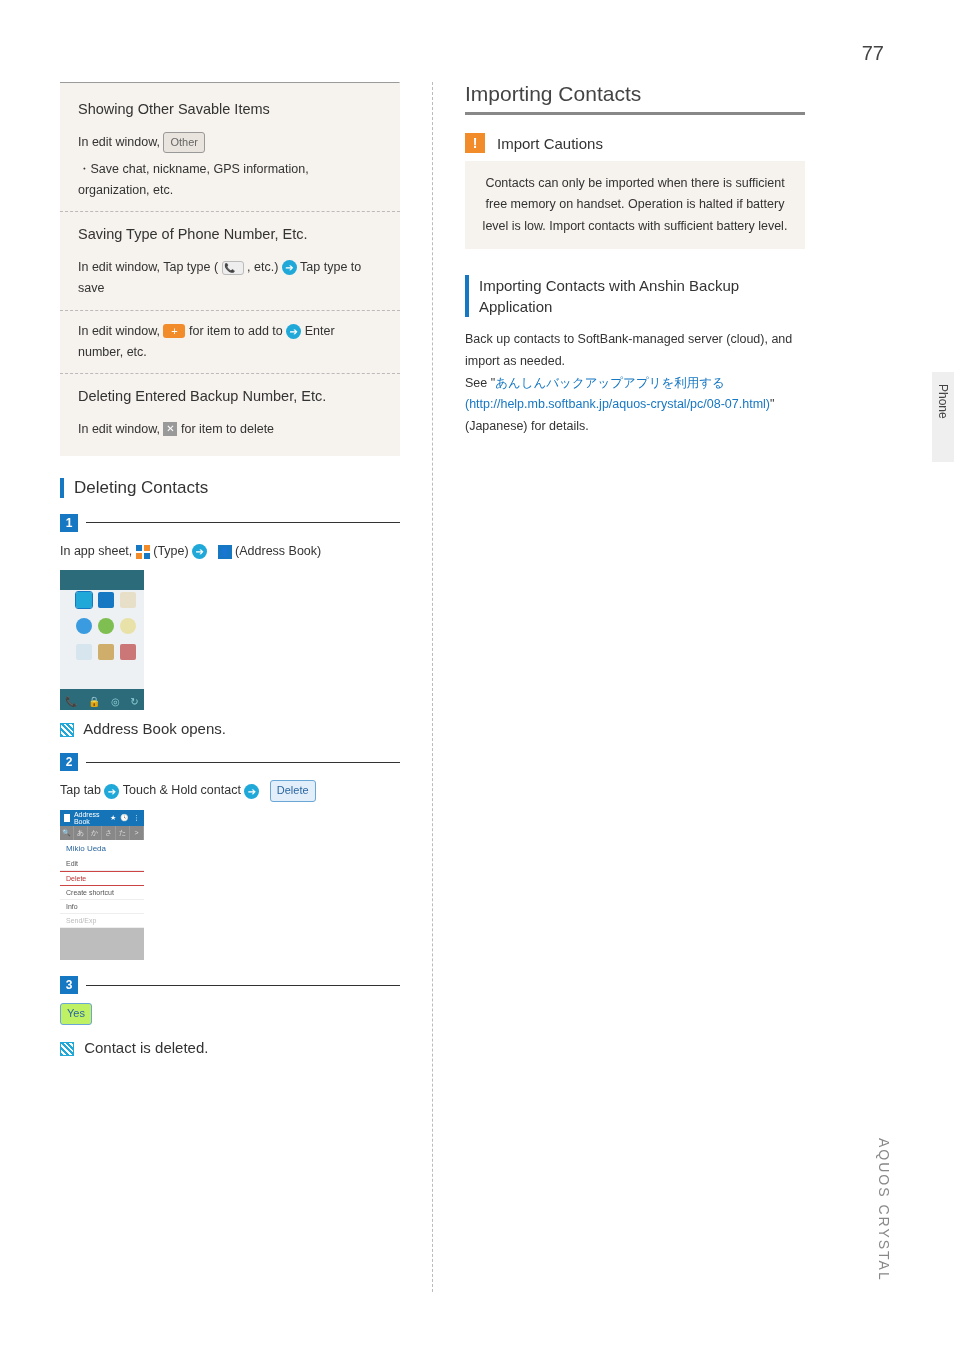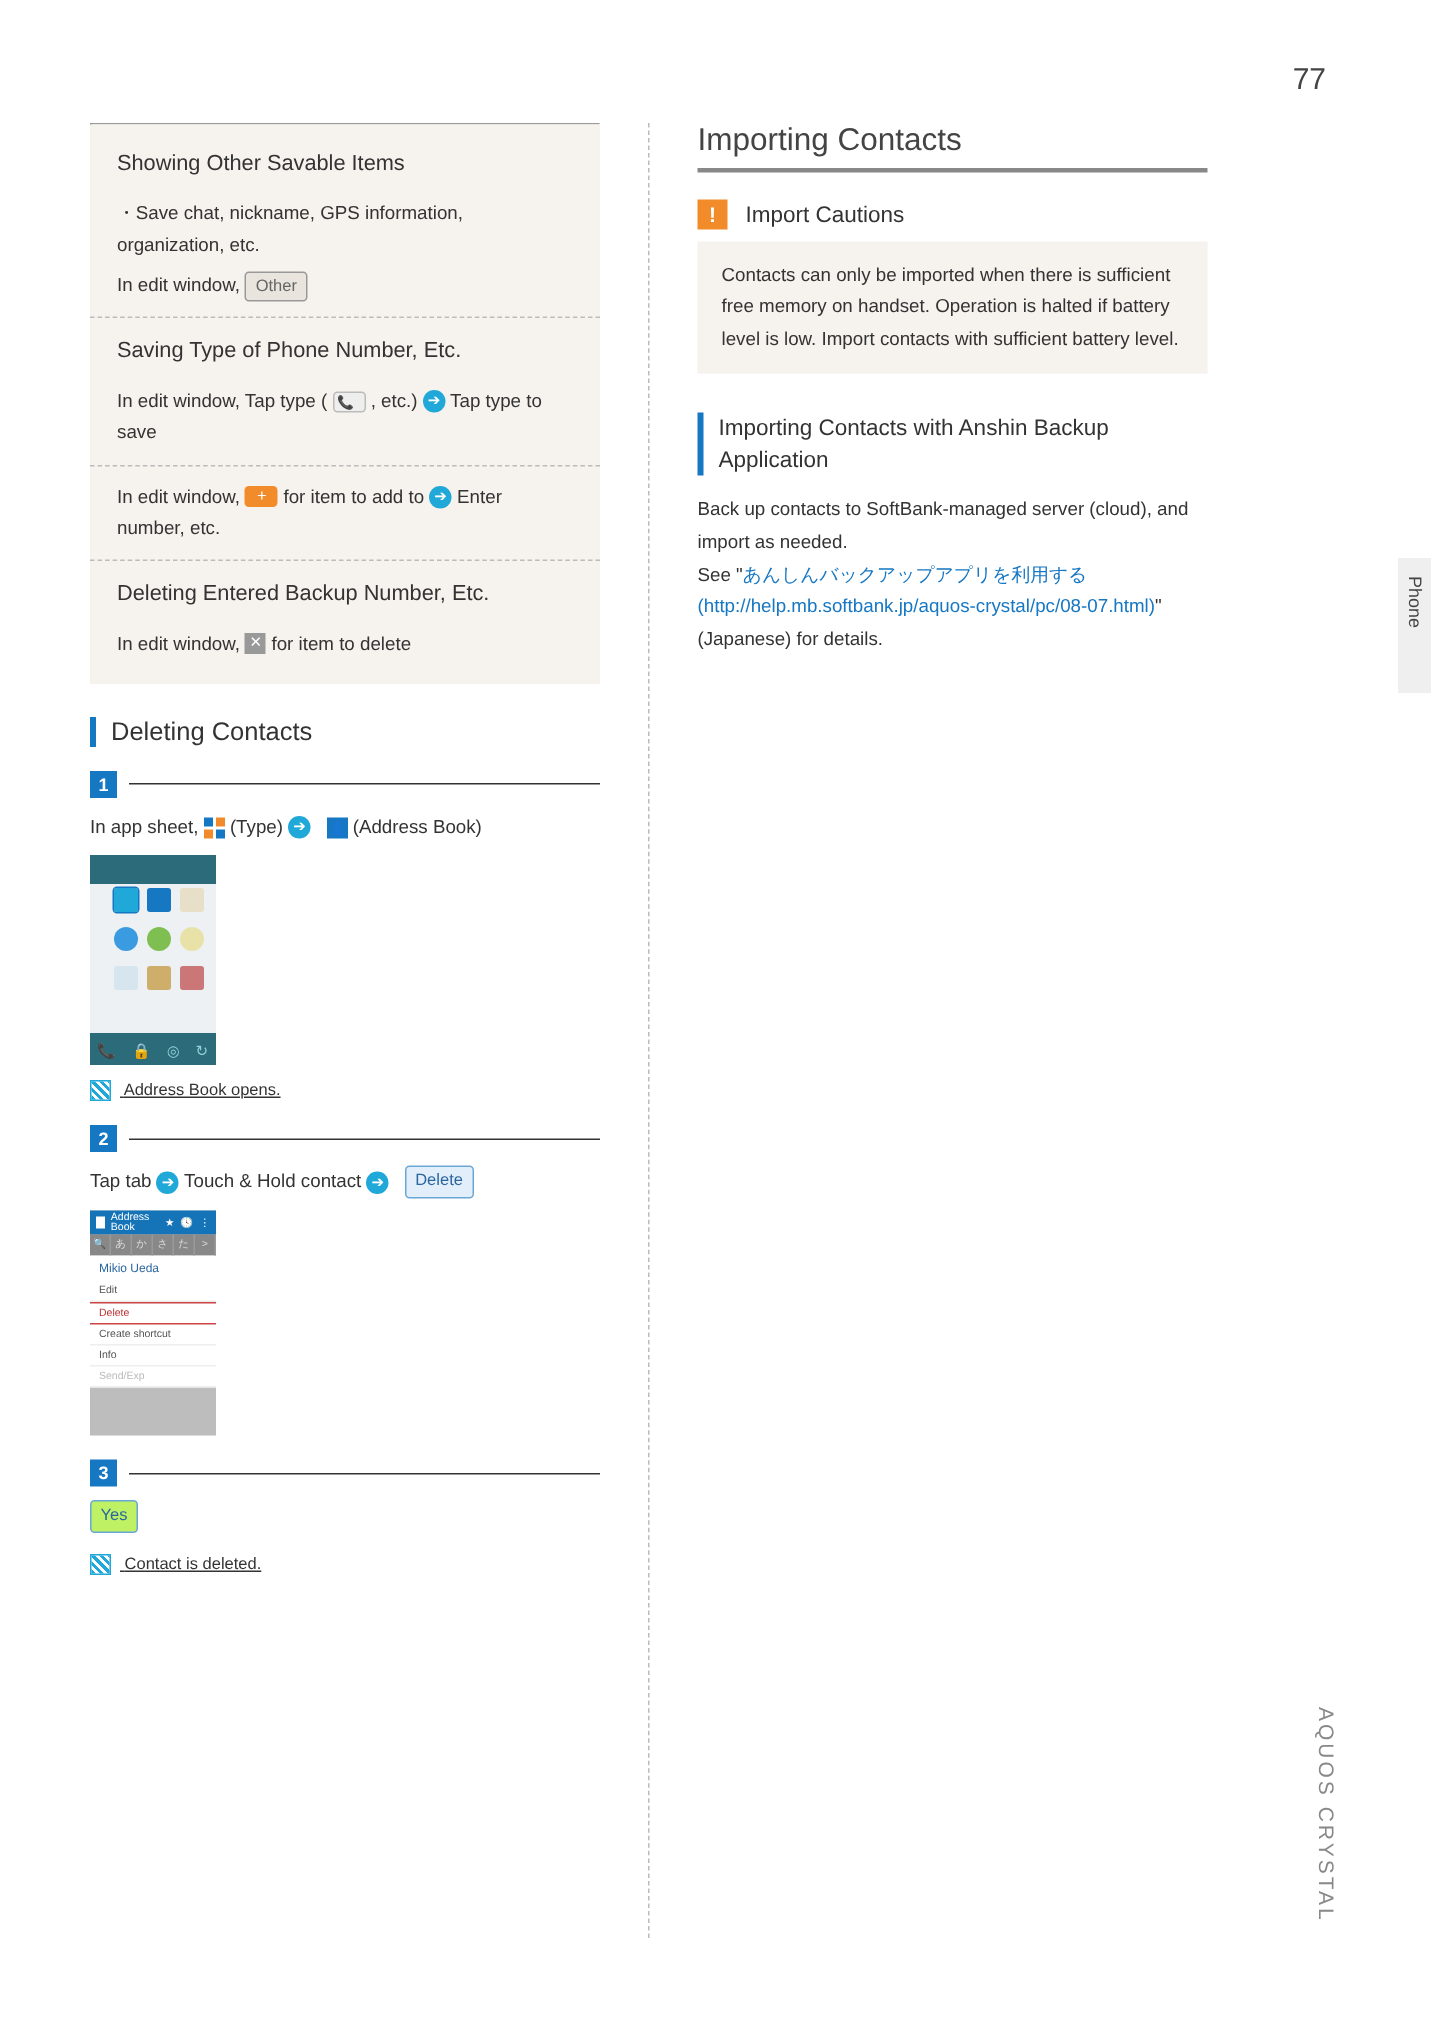--- a/index.html
+++ b/index.html
@@ -248,21 +248,21 @@
     font-size:7px;
     color:#555;
   }
   .dev-b .menu .mi {
     padding:3px 6px;
     border-bottom:1px solid #eee;
   }
   .dev-b .menu .name { color:#2a66a0; font-size:8px; padding:4px 6px;}
   .dev-b .menu .hi { color:#b33; border-top:1px solid #c44; border-bottom:1px solid #c44;}
   
-  .result-row { font-size: 11px; margin: 8px 0; text-decoration: underline; }
+  .result-row { font-size: 15px; margin: 8px 0; }
   .flag-icon {
     display: inline-block;
     width: 14px; height: 14px;
     vertical-align: middle;
     background:
       repeating-linear-gradient(45deg,#1fa8d8 0 2px,#fff 2px 4px);
     border:1px solid #1fa8d8;
     margin-right: 6px;
   }
   
@@ -290,20 +290,21 @@
     text-align: center;
     line-height: 20px;
     font-size: 14px;
   }
   .caution-title { font-size: 15px; color:#333; }
   .caution-box {
     background: #f6f2ed;
     padding: 12px 16px;
     font-size: 12.5px;
     line-height: 1.7;
+    text-align: center;
   }
   .sub-blue {
     border-left: 4px solid #1677c3;
     padding-left: 10px;
     font-size: 15px;
     line-height: 1.4;
     margin: 26px 0 12px 0;
   }
   .paras { font-size: 12.5px; line-height: 1.75; }
   .paras .lnk { color: #1677c3; }
@@ -320,25 +321,25 @@
 
   <div class="brand-vertical">AQUOS CRYSTAL</div>
 
   <div class="columns">
 
     <div class="col">
       <hr class="info-box dash-hr" style="margin:0 0 -1px 0; padding:0; background:transparent;">
       <div class="info-box">
 
         <div class="sec-title">Showing Other Savable Items</div>
-        <p>・Save chat, nickname, GPS information, organization, etc.</p>
         <p>
           <span>In edit window,  </span>
           <span class="small-tag">Other</span>
         </p>
+        <p>・Save chat, nickname, GPS information, organization, etc.</p>
         <hr class="dash-hr">
 
         <div class="sec-title">Saving Type of Phone Number, Etc.</div>
         <p>
           <span>In edit window, Tap type (  </span>
           <span class="phone-chip"></span>
           <span>  , etc.) </span>
           <span class="arrow-circ">➔</span>
           <span> Tap type to save</span>
         </p>

